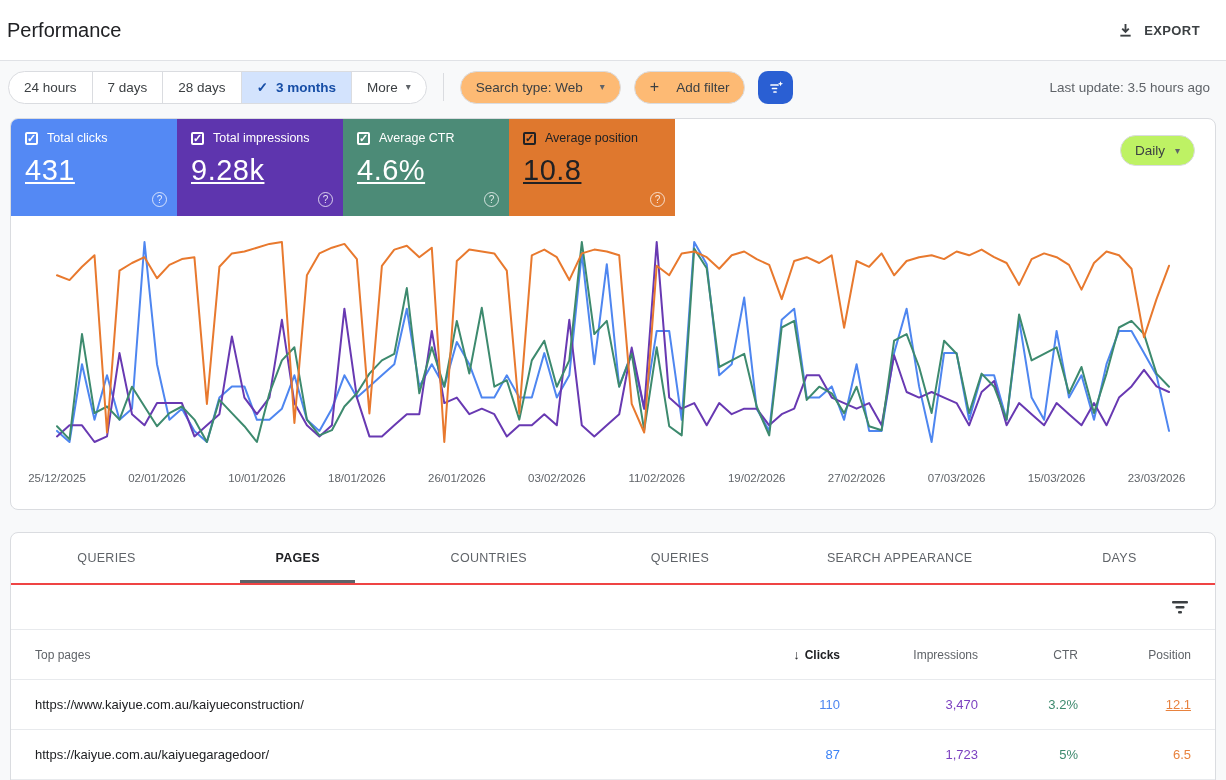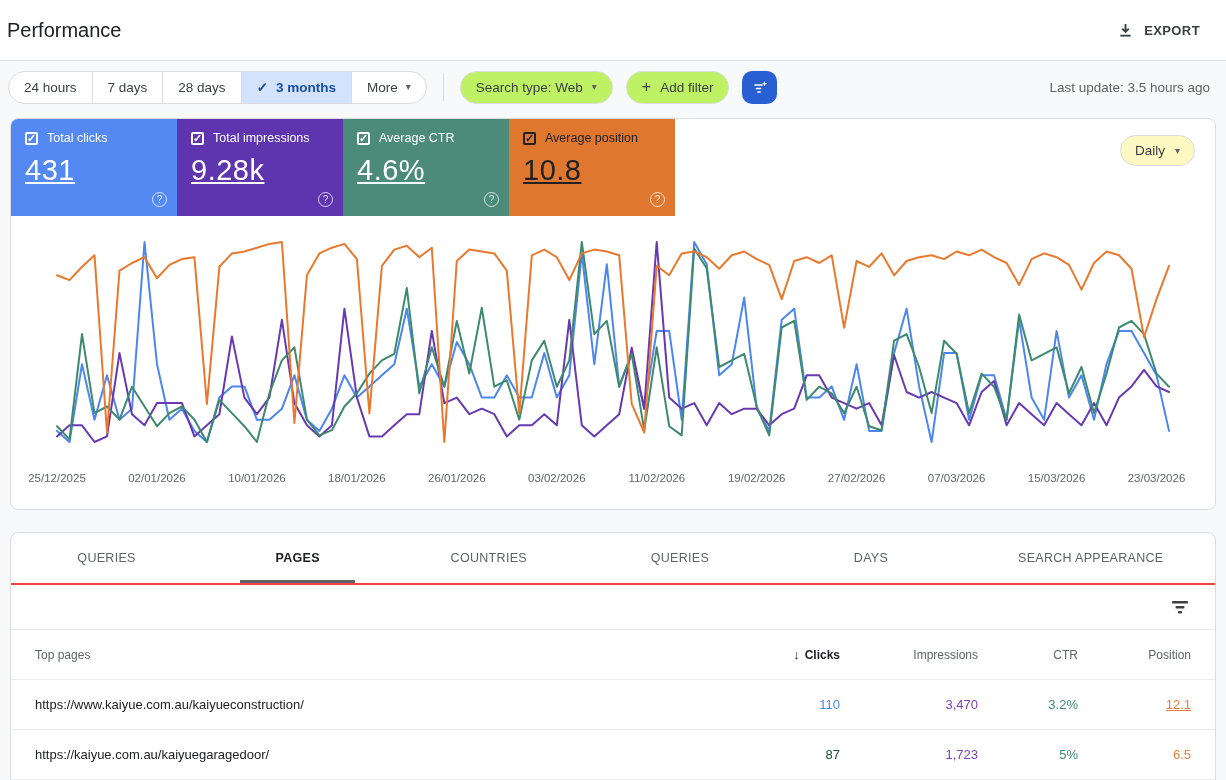--- a/index.html
+++ b/index.html
@@ -17,42 +17,42 @@
     letter-spacing:.4px;color:#3c4043;cursor:pointer;}
   
   .filterbar{height:52px;display:flex;align-items:center;padding:0 16px 0 8px;gap:13px;}
   .seg{display:flex;border:1px solid #dadce0;border-radius:17px;background:#fff;height:33px;overflow:hidden;}
   .seg-item{padding:0 15px;display:flex;align-items:center;gap:8px;font-size:13.5px;color:#3c4043;
     border-right:1px solid #dadce0;cursor:pointer;white-space:nowrap;}
   .seg-item:last-child{border-right:none;}
   .seg-item.selected{background:#d3e3fd;color:#174ea6;font-weight:bold;}
   .caret{font-size:10px;color:#5f6368;line-height:1;}
   .vdivider{width:1px;height:28px;background:#dadce0;margin:0 3px;}
-  .chip{height:33px;border:1px solid #dadce0;border-radius:17px;background:#bef264;display:flex;
-    align-items:center;padding:0 15px;font-size:13.5px;color:#3c4043;gap:9px;cursor:pointer;white-space:nowrap;}
+  .chip{height:33px;border:1px solid #dadce0;border-radius:17px;background:#fdba74;display:flex;
+    align-items:center;padding:0 15px;font-size:13.5px;color:#3c4043;gap:17px;cursor:pointer;white-space:nowrap;}
   .plus-glyph{font-size:16px;color:#3c4043;line-height:1;}
   .ai-filter-btn{width:35px;height:33px;border-radius:10px;display:flex;align-items:center;
     justify-content:center;cursor:pointer;flex:none;}
   .last-update{margin-left:auto;font-size:13.5px;color:#5f6368;}
   
   .content{padding:5px 10px 0;}
   .chart-card{background:#fff;border:1px solid #dadce0;border-radius:8px;height:392px;
     position:relative;overflow:hidden;}
   .cards-row{display:flex;}
   .mcard{width:166px;height:97px;padding:12px 12px 10px 14px;position:relative;cursor:pointer;flex:none;}
   .mcard-label{font-size:12.5px;display:flex;gap:9px;align-items:center;}
   .mcard-value{font-size:29px;margin-top:9px;letter-spacing:.5px;text-decoration:underline;}
   .cbx{width:13px;height:13px;border:2px solid currentColor;border-radius:2px;display:flex;
     align-items:center;justify-content:center;font-size:11px;font-weight:bold;flex:none;}
   .help-circle{position:absolute;right:10px;bottom:9px;width:15px;height:15px;
     border:1px solid rgba(255,255,255,.75);border-radius:50%;font-size:10px;display:flex;
     align-items:center;justify-content:center;color:rgba(255,255,255,.85);cursor:pointer;}
   .mcard.dark .help-circle{border-color:rgba(255,255,255,.75);color:rgba(255,255,255,.85);}
   .interval-chip{position:absolute;top:16px;right:20px;height:31px;border:1px solid #dadce0;
-    border-radius:16px;background:#fef9c3;display:flex;align-items:center;gap:10px;padding:0 14px;
+    border-radius:16px;background:#bef264;display:flex;align-items:center;gap:10px;padding:0 14px;
     font-size:13.5px;color:#3c4043;cursor:pointer;}
   .chart-wrap{padding:10px 0 0;}
   .chart-wrap svg{display:block;width:100%;}
   
   .table-card{background:#fff;border:1px solid #dadce0;border-radius:8px;margin-top:22px;height:260px;overflow:hidden;}
   .tabs{display:flex;height:52px;border-bottom:2px solid #ef4444;}
   .tab{flex:1;display:flex;align-items:center;justify-content:center;font-size:12.5px;
     letter-spacing:.3px;color:#5f6368;position:relative;cursor:pointer;}
   .tab.wide{flex:1.3;}
   .tab.active{color:#202124;font-weight:bold;}
@@ -210,25 +210,25 @@
         </div>
       <div class="tab active">
           <span>PAGES</span>
         </div>
       <div class="tab">
           <span>COUNTRIES</span>
         </div>
       <div class="tab">
           <span>QUERIES</span>
         </div>
-      <div class="tab">
-          <span>DAYS</span>
-        </div>
       <div class="tab wide">
           <span>SEARCH APPEARANCE</span>
+        </div>
+      <div class="tab">
+          <span>DAYS</span>
         </div>
     </div>
     <div class="table-toolbar">
       <span class="filter-rows-icon">
         <svg width="18" height="16" viewBox="0 0 18 16">
             <rect x="1" y="2" width="16" height="2.4" rx="1" fill="#3c4043"></rect>
             <rect x="4.5" y="7" width="9" height="2.4" rx="1" fill="#3c4043"></rect>
             <rect x="7" y="12" width="4" height="2.4" rx="1" fill="#3c4043"></rect>
           </svg>
       </span>
@@ -245,19 +245,19 @@
     </div>
     <div class="trow">
       <div class="page-url">https://www.kaiyue.com.au/kaiyueconstruction/</div>
       <div class="num" style="color: rgb(78, 134, 240);">110</div>
       <div class="num" style="color: rgb(123, 64, 192);">3,470</div>
       <div class="num" style="color: rgb(61, 138, 110);">3.2%</div>
       <div class="num" style="color: rgb(232, 130, 62); text-decoration: underline;">12.1</div>
     </div>
     <div class="trow">
       <div class="page-url">https://kaiyue.com.au/kaiyuegaragedoor/</div>
-      <div class="num" style="color: #14532d; text-align: right;">87</div>
+      <div class="num" style="color: #3b82f6; text-align: right;">87</div>
       <div class="num" style="color: rgb(123, 64, 192);">1,723</div>
       <div class="num" style="color: rgb(61, 138, 110);">5%</div>
       <div class="num" style="color: rgb(232, 130, 62);">6.5</div>
     </div>
   </div>
 </div>
 
 </body></html>

